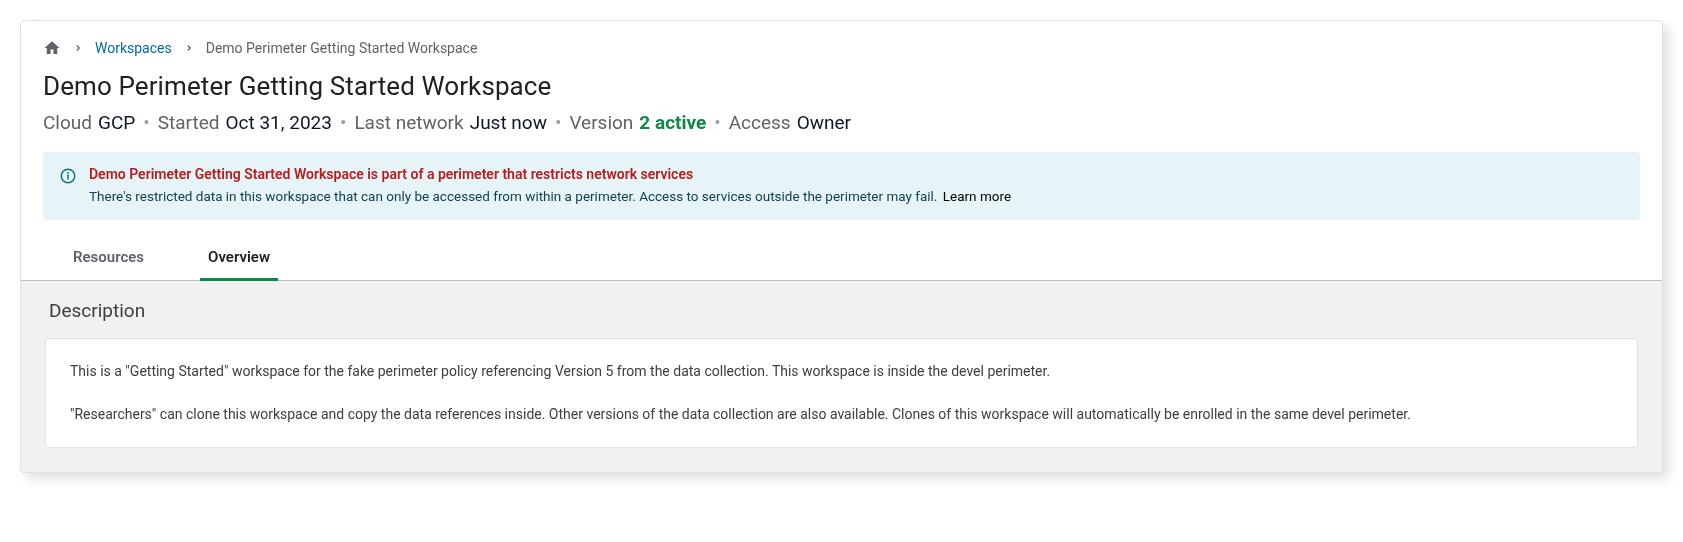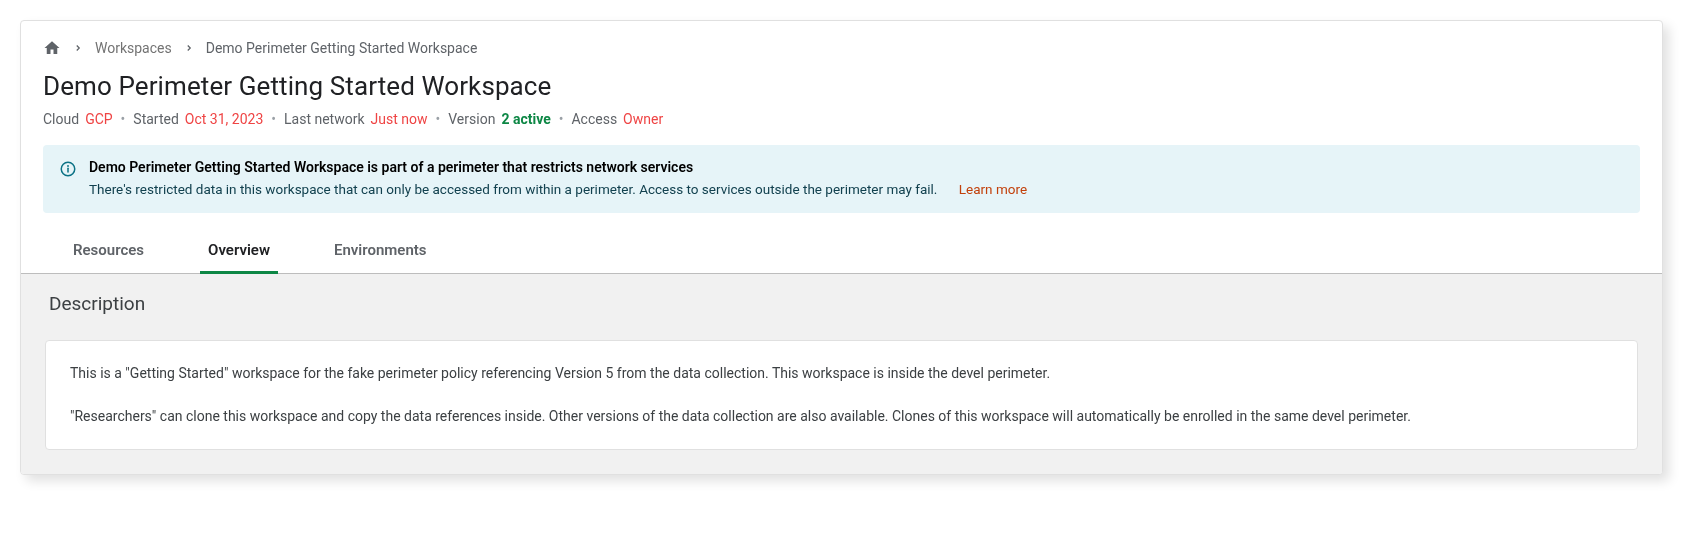--- a/index.html
+++ b/index.html
@@ -21,68 +21,68 @@
     .breadcrumb {
       display: flex;
       align-items: center;
       gap: 12px;
       color: #5f6368;
       font-size: 14px;
       margin-bottom: 14px;
     }
     .breadcrumb .home-icon svg { display: block; }
     .breadcrumb .chev { color: #5f6368; font-size: 13px; }
-    .breadcrumb a { color: #737373; text-decoration: none; cursor: pointer; }
+    .breadcrumb a { color: #0369a1; text-decoration: none; cursor: pointer; }
     .breadcrumb .current { color: #5f6368; }
     h1.page-title {
       font-size: 26px;
       font-weight: 400;
       color: #202124;
       margin-bottom: 10px;
       letter-spacing: 0.1px;
     }
     .meta {
-      font-size: 14px;
+      font-size: 19px;
       color: #5f6368;
       display: flex;
       align-items: flex-end;
       flex-wrap: wrap;
       gap: 6px;
       margin-bottom: 18px;
     }
     .meta .label { color: #5f6368; }
-    .meta .value { color: #ef4444; }
+    .meta .value { color: #0f172a; }
     .meta .green { color: #0d8745; font-weight: bold; }
     .meta .dot { color: #9aa0a6; padding: 0 2px; }
     .alert {
       background: #e6f4f8;
       border-radius: 4px;
       padding: 14px 16px 16px 16px;
       display: flex;
       gap: 12px;
       align-items: flex-start;
       margin: 0 22px 0 22px;
     }
     .alert .info-icon {
       flex-shrink: 0;
       margin-top: 1px;
     }
     .alert .info-icon svg { display: block; }
     .alert-content { flex: 1; }
     .alert-title {
       font-size: 14px;
       font-weight: 600;
-      color: #000000;
+      color: #b91c1c;
       margin-bottom: 6px;
     }
     .alert-body {
       font-size: 13.5px;
       color: #12414f;
     }
-    .alert-body a { color: #c2410c; text-decoration: none; margin-left: 18px; cursor: pointer;}
+    .alert-body a { color: #000000; text-decoration: none; margin-left: 2px; cursor: pointer;}
     .tabs {
       display: flex;
       gap: 48px;
       padding: 0 44px;
       margin-top: 14px;
       border-bottom: 1px solid #bdbdbd;
     }
     .tab {
       padding: 14px 8px 12px 8px;
       font-size: 15px;
@@ -97,21 +97,21 @@
       border-bottom-color: #0d8745;
     }
     .content-section {
       background: #f1f1f1;
       padding: 18px 24px 24px 24px;
     }
     .section-heading {
       font-size: 19px;
       font-weight: 400;
       color: #3c4043;
-      margin-bottom: 25px;
+      margin-bottom: 16px;
       padding-left: 4px;
     }
     .desc-card {
       background: #fff;
       border: 1px solid #e0e0e0;
       border-radius: 4px;
       padding: 22px 24px;
     }
     .desc-card p {
       font-size: 14px;
@@ -180,21 +180,20 @@
       <div class="alert-body">
         <span>There's restricted data in this workspace that can only be accessed from within a perimeter. Access to services outside the perimeter may fail.</span>
         <a>Learn more</a>
       </div>
     </div>
   </div>
 
   <div class="tabs">
     <div class="tab">Resources</div>
     <div class="tab active">Overview</div>
-    <div class="tab">Environments</div>
   </div>
 
   <div class="content-section">
     <h2 class="section-heading">Description</h2>
     <div class="desc-card">
       <p>This is a "Getting Started" workspace for the fake perimeter policy referencing Version 5 from the data collection. This workspace is inside the devel perimeter.</p>
       <p>"Researchers" can clone this workspace and copy the data references inside. Other versions of the data collection are also available. Clones of this workspace will automatically be enrolled in the same devel perimeter.</p>
     </div>
   </div>
 

